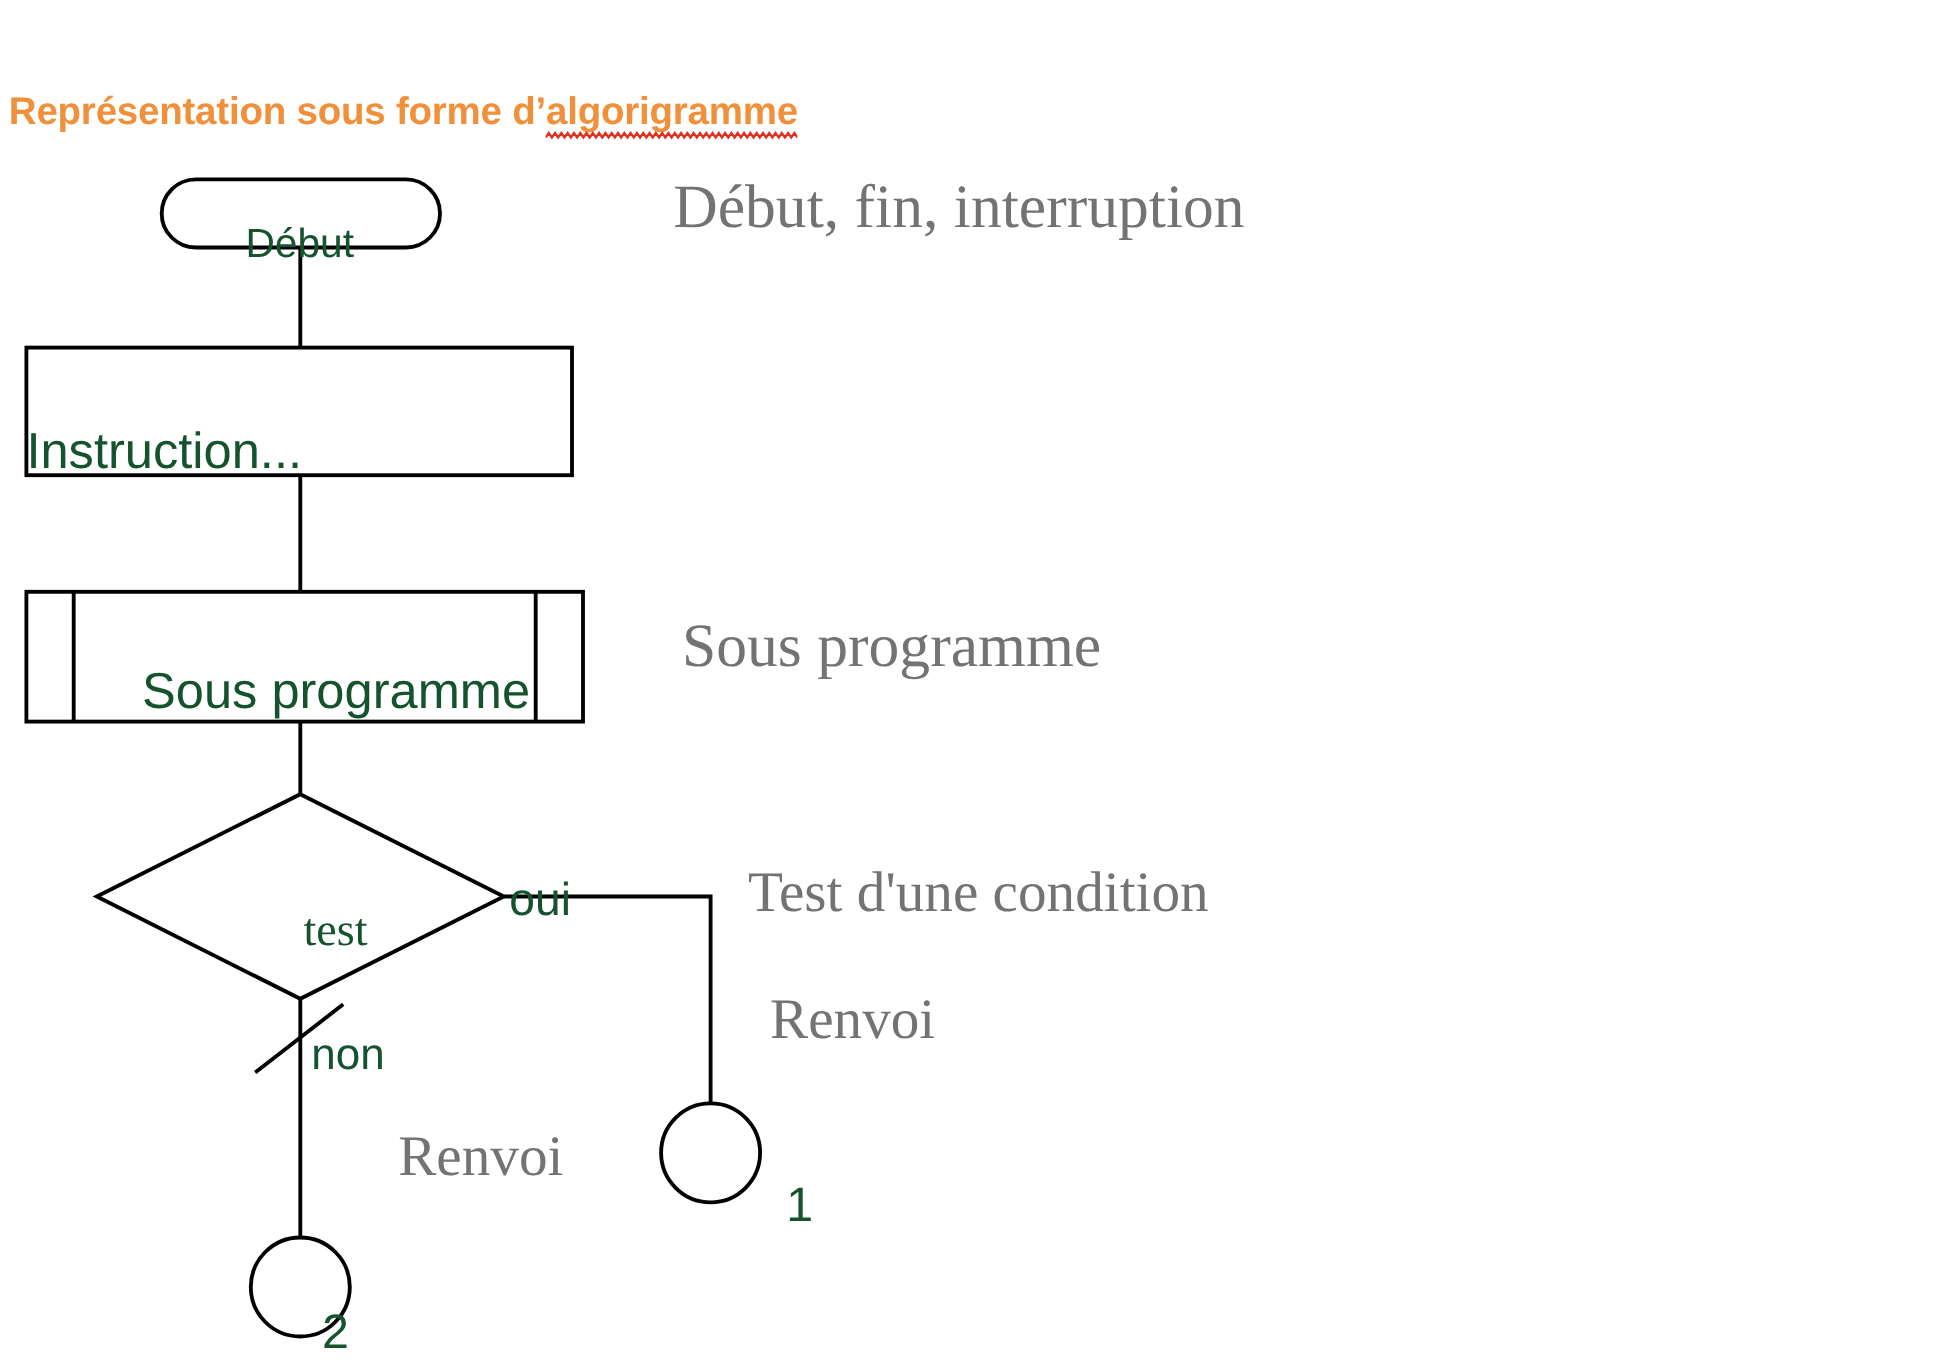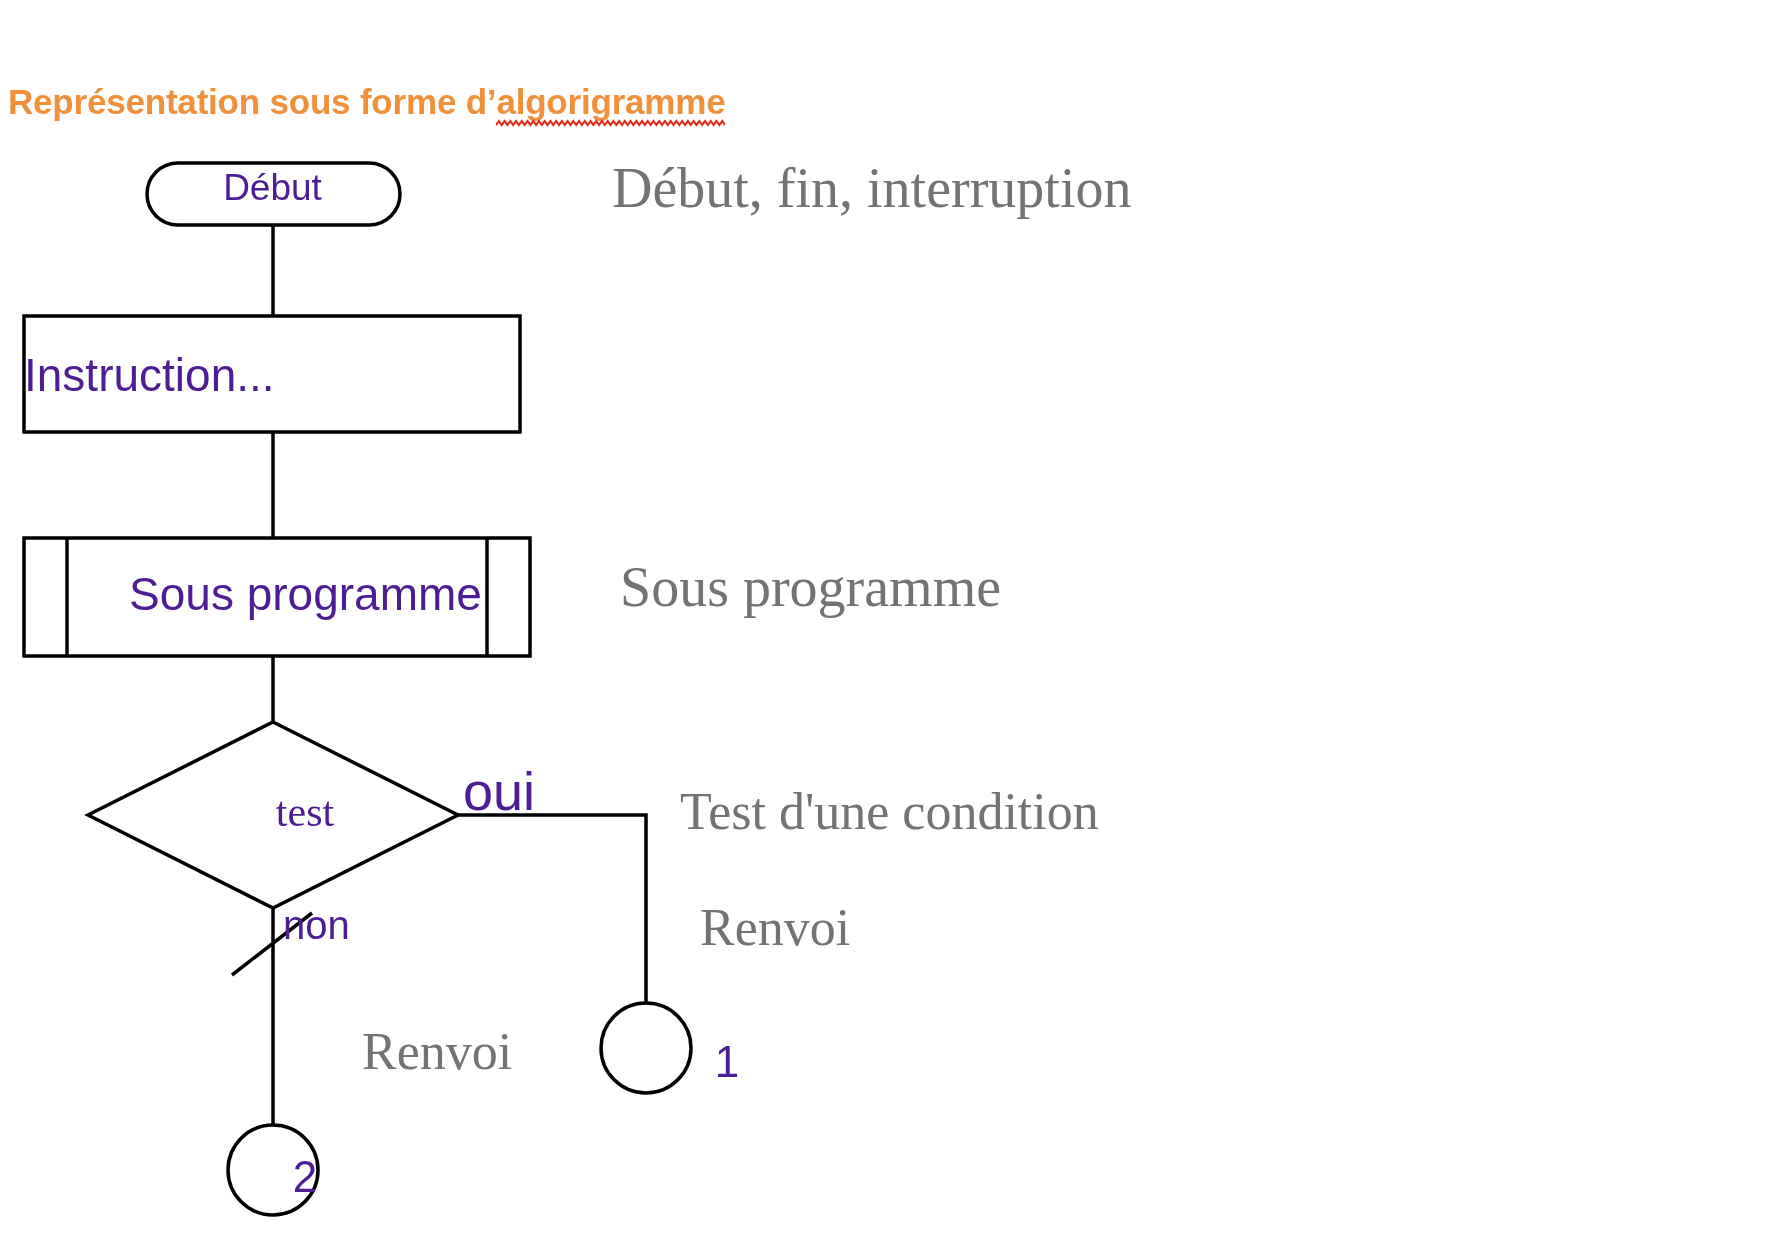--- a/index.html
+++ b/index.html
@@ -46,29 +46,30 @@
     position: absolute;
     left: 0;
     top: 0;
     width: 1766px;
     height: 1236px;
   }
 
   
   .shape-label {
     position: absolute;
-    color: #4c1d95;
+    color: #14532d;
     white-space: nowrap;
     font-family: "Liberation Sans", sans-serif;
+    margin-top: 34px;
   }
   .lbl-debut   { left: 145px;  top: 167px; width: 255px; text-align: center; font-size: 37px; }
   .lbl-instr   { left: 24px;   top: 348px; width: 495px; text-align: left; font-size: 46px; }
   .lbl-sousprg { left: 68px;   top: 567px; width: 475px; text-align: center; font-size: 46px; }
   .lbl-test    { left: 180px;  top: 788px; width: 250px; text-align: center; font-size: 42px; font-family: Liberation Serif, serif; }
-  .lbl-oui     { left: 463px;  top: 760px; font-size: 54px; }
+  .lbl-oui     { left: 463px;  top: 760px; font-size: 42px; }
   .lbl-non     { left: 283px;  top: 903px; font-size: 40px; }
   .lbl-num1    { left: 682px;  top: 1037px; width: 90px; text-align: center; font-size: 44px; }
   .lbl-num2    { left: 260px;  top: 1152px; width: 90px; text-align: center; font-size: 44px; }
 
   
   .caption {
     position: absolute;
     color: #737373;
     white-space: nowrap;
     font-family: Liberation Serif, serif;

